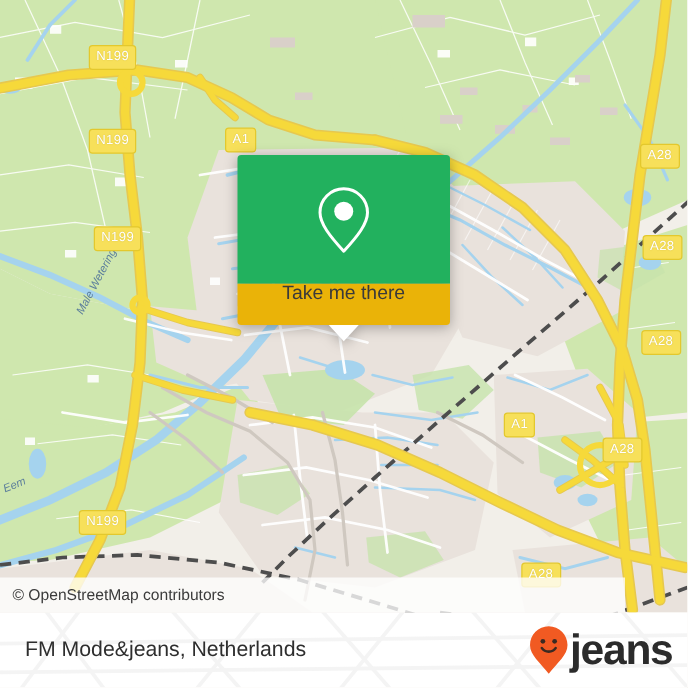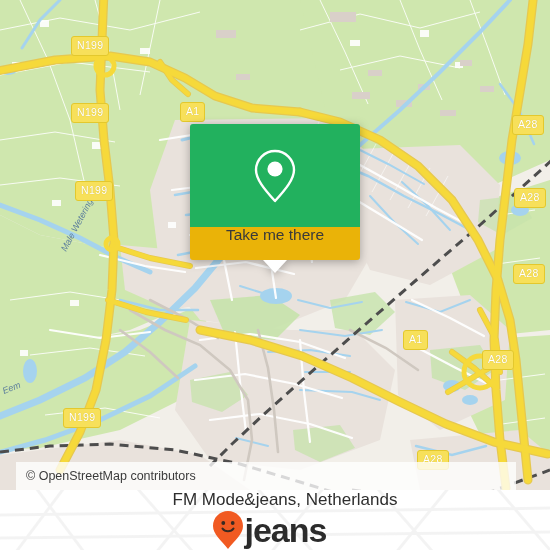--- a/index.html
+++ b/index.html
@@ -52,21 +52,21 @@
     padding: 3px 5px 4px 5px;
     text-align: center;
     text-shadow: 0 0 1px rgba(120,100,10,.35);
     white-space: nowrap;
     z-index: 4;
   }
 
   
   #attribution-bar {
     position: absolute;
-    left: 16px;
+    left: 0;
     bottom: 0;
     width: 500px;
     height: 28px;
     background: rgba(255,255,255,0.78);
     display: flex;
     align-items: center;
     z-index: 6;
   }
   #attribution-text {
     font-size: 12.5px;
@@ -126,21 +126,20 @@
     position: absolute;
     left: 0;
     top: 490px;
     width: 550px;
     height: 60px;
     background: #ffffff;
     overflow: hidden;
     display: flex;
     align-items: center;
     justify-content: space-between;
-    flex-direction: column;
   }
   #footer-watermark {
     position: absolute;
     left: 0; top: 0;
     width: 550px; height: 60px;
     opacity: 0.5;
     pointer-events: none;
   }
   #place-title {
     position: relative;

